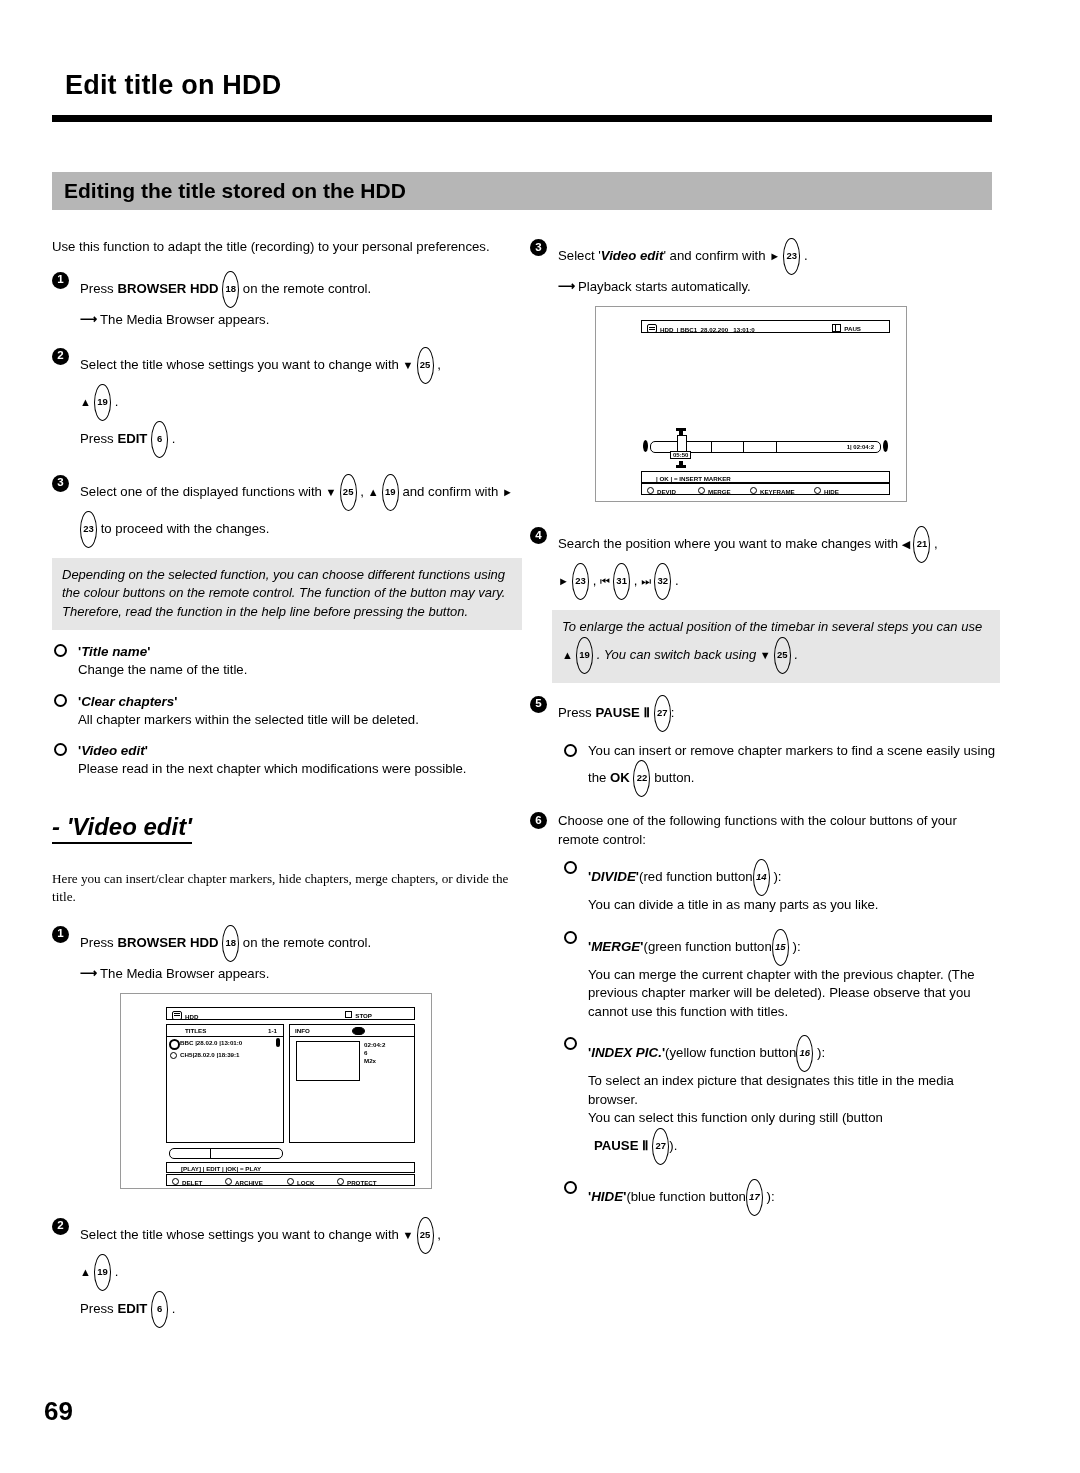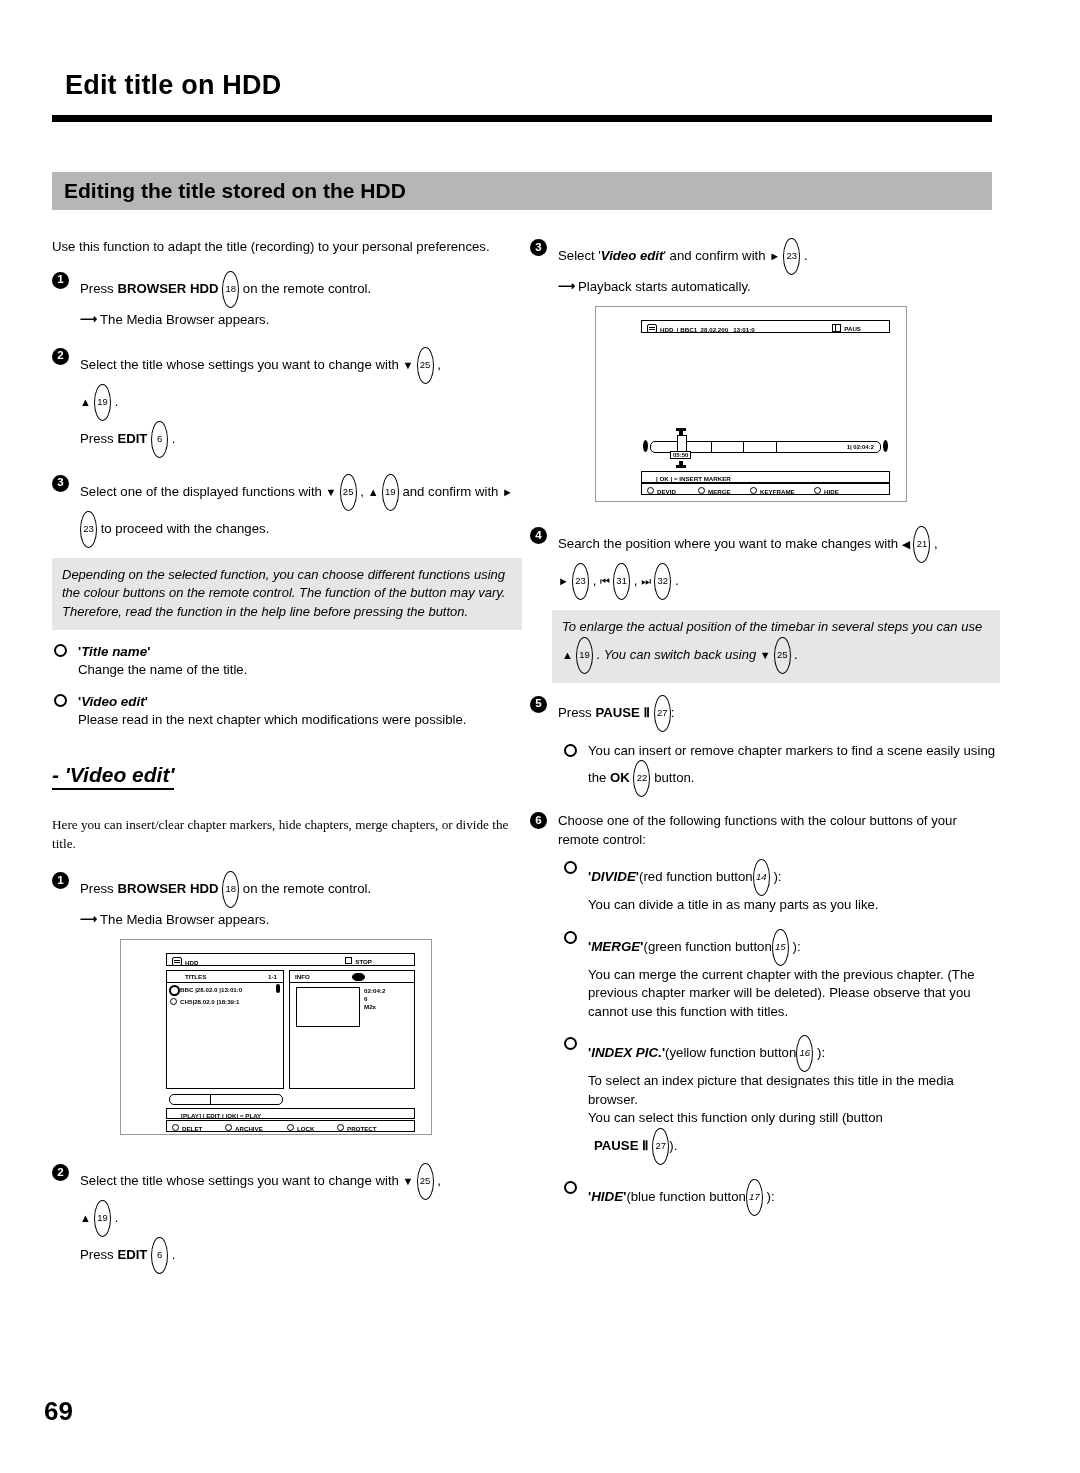--- a/index.html
+++ b/index.html
@@ -46,21 +46,21 @@
     line-height:1;
   }
   .step .txt{font-size:13.2px;line-height:19px;}
   .sub{position:relative;padding-left:20px;font-size:13.2px;line-height:19px;margin-top:2px;}
   .sub .arrow{position:absolute;left:0;top:0;font-size:12px;font-weight:bold;}
 
   .kbd{font-weight:bold;}
   .ref{
     display:inline-block;border:1.2px solid #000;border-radius:50%;
     min-width:13px;height:13px;line-height:12px;padding:11px 1px;
-    font-size:9.5px;text-align:center;vertical-align:1px;font-weight:normal;
+    font-size:9.5px;text-align:center;vertical-align:1px;font-weight:bold;
   }
   .gly{font-size:11px;vertical-align:0px;letter-spacing:-.5px;}
 
   
   .note{
     background:#e6e6e6;
     padding:8px 10px 9px 10px;
     font-style:italic;font-size:13px;line-height:18.5px;
     margin:6px 0 12px 0;
   }
@@ -70,21 +70,21 @@
   .bullet .dot{
     position:absolute;left:2px;top:2px;
     width:9px;height:9px;border:2.6px solid #000;border-radius:50%;
   }
   .bullet .head{font-size:13.4px;font-weight:bold;font-style:italic;line-height:19px;}
   .bullet .head .q{font-style:normal;}
   .bullet .desc{font-size:13.2px;line-height:18.5px;font-style:normal;font-weight:normal;}
 
   
   .subhead{
-    font-size:21px;font-weight:bold;font-style:italic;
+    font-size:24px;font-weight:bold;font-style:italic;
     margin:22px 0 10px 0;display:inline-block;
     border-bottom:2.5px solid #000;padding-bottom:1px;
   }
 
   
   .tv{
     border:1px solid #9a9a9a;background:#fff;
     position:relative;box-sizing:border-box;
   }
   .tv-inner{position:absolute;inset:8px;}
@@ -187,20 +187,25 @@
     
     <div class="note">Depending on the selected function, you can choose different functions using the colour buttons on the remote control. The function of the button may vary. Therefore, read the function in the help line before pressing the button.</div>
 
     
     <div class="bullet">
       <span class="dot"></span>
       <div class="head"><span class="q">'</span><span>Title name</span><span class="q">'</span></div>
       <div class="desc">Change the name of the title.</div>
     </div>
 
+    <div class="bullet">
+      <span class="dot"></span>
+      <div class="head"><span class="q">'</span><span>Clear chapters</span><span class="q">'</span></div>
+      <div class="desc">All chapter markers within the selected title will be deleted.</div>
+    </div>
 
     <div class="bullet">
       <span class="dot"></span>
       <div class="head"><span class="q">'</span><span>Video edit</span><span class="q">'</span></div>
       <div class="desc">Please read in the next chapter which modifications were possible.</div>
     </div>
 
     
     <div class="subhead">- 'Video edit'</div>
     <p class="body" style="margin-top:16px;font-family:Liberation Serif, serif;">Here you can insert/clear chapter markers, hide chapters, merge chapters, or divide the title.</p>

